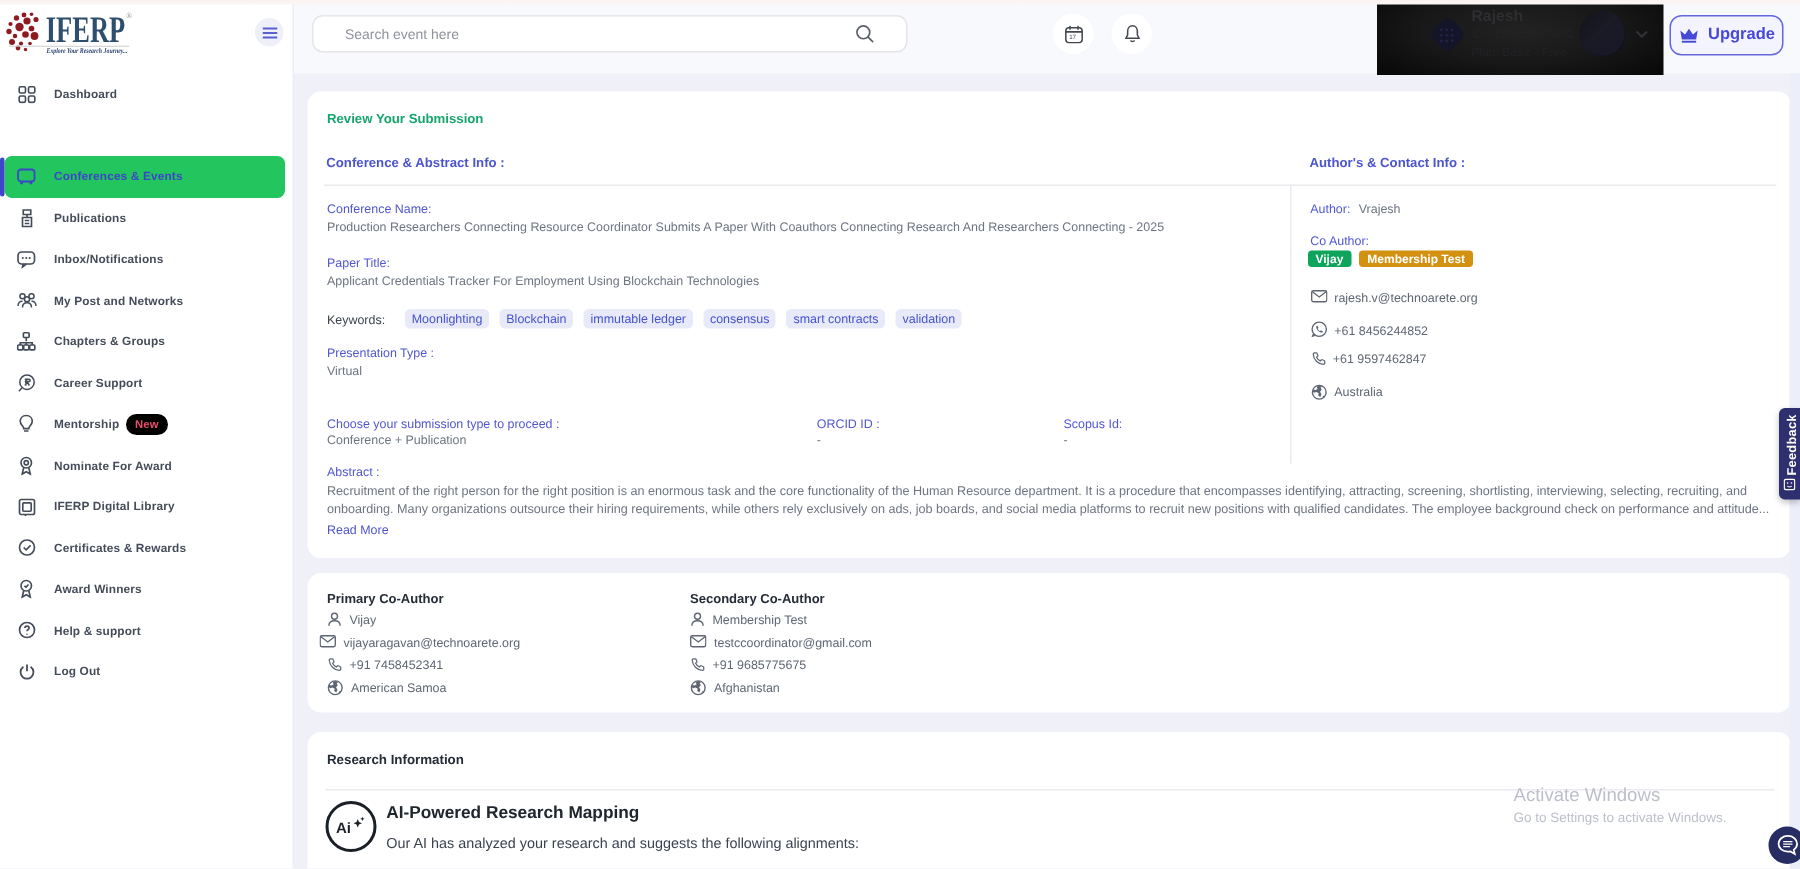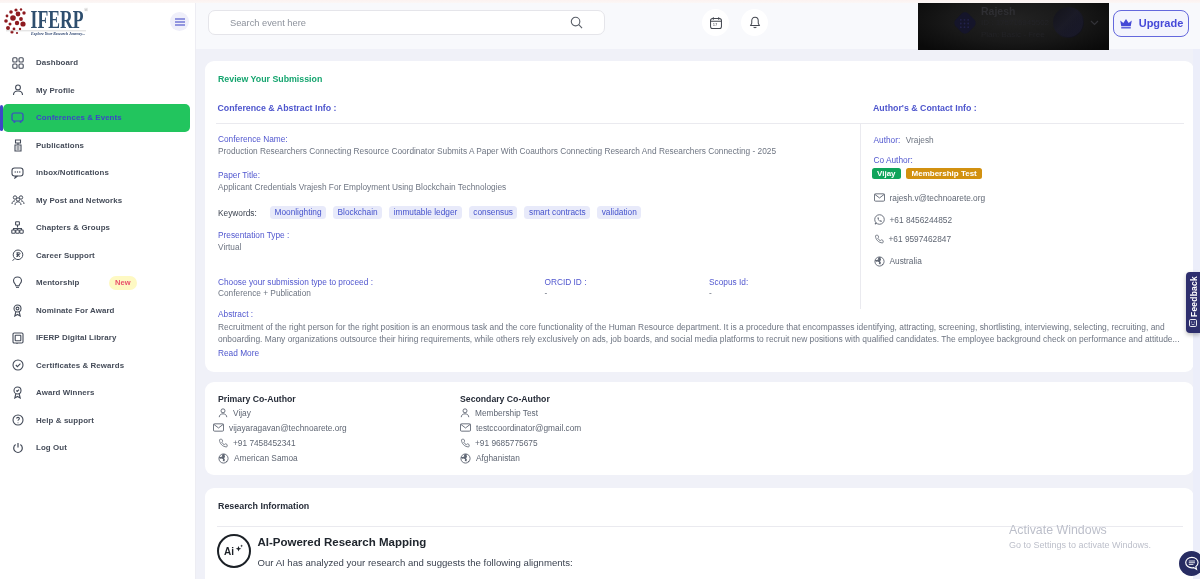--- a/index.html
+++ b/index.html
@@ -6,21 +6,21 @@
 html,body { width:1200px; height:579px; overflow:hidden; font-family:"Liberation Sans", sans-serif; background:#f0f1f8; }
 .abs { position:absolute; }
 .topline { position:absolute; left:0; top:0; width:1200px; height:3px; background:linear-gradient(180deg,#fcf2f0,#fbf7f6); z-index:50; }
 
 .sidebar { position:absolute; left:0; top:0; width:196px; height:579px; background:#fff; border-right:1px solid #ededf3; z-index:10; }
 .burger { position:absolute; left:170px; top:12px; width:19px; height:19px; border-radius:50%; background:#efeffa; display:flex; align-items:center; justify-content:center; }
 .mi { position:absolute; left:0; width:196px; height:27.5px; display:flex; align-items:center; padding-left:10.5px; color:#454c59; font-size:7.9px; font-weight:700; letter-spacing:.1px; }
 .mi .ic { width:14px; height:14px; margin-right:11.5px; flex:0 0 14px; display:flex; align-items:center; justify-content:center; }
 .mi.active { background:#22c55e; border-radius:5px; left:3px; width:187px; padding-left:7.5px; color:#3d46c8; }
 .mi.active::before { content:""; position:absolute; left:-3px; top:1px; bottom:1px; width:3px; border-radius:3px; background:#3d46c8; }
-.newpill { background:#fef9c3; color:#e8506b; font-size:7.5px; font-weight:700; border-radius:8px; padding:2.5px 6.5px; margin-left:29px; }
+.newpill { background:#000000; color:#e8506b; font-size:7.5px; font-weight:700; border-radius:8px; padding:2.5px 6.5px; margin-left:4px; }
 
 .topbar { position:absolute; left:196px; top:0; width:1004px; height:49px; background:#f8f9fc; }
 .search { position:absolute; left:12px; top:10px; width:397px; height:25px; background:#fff; border:1px solid #e5e5ea; border-radius:7px; display:flex; align-items:center; padding:0 21px; color:#8d929c; font-size:9.3px; }
 .circbtn { position:absolute; top:9px; width:27px; height:27px; border-radius:50%; background:#fff; display:flex; align-items:center; justify-content:center; }
 .darkbox { position:absolute; left:722px; top:0; width:191px; height:50px; background:radial-gradient(ellipse 120px 40px at 50% 40%, #222222 0%, #181818 55%, #0a0a0a 100%); overflow:hidden; }
 .upgrade { position:absolute; left:917px; top:9.5px; width:76px; height:27px; background:#f3f4fd; border:1.4px solid #6468dd; border-radius:8px; display:flex; align-items:center; justify-content:center; gap:6px; color:#4649d8; font-size:11px; font-weight:700; }
 
 .card { position:absolute; left:205px; width:989px; background:#fff; border-radius:9px; }
 .card1 { top:61px; height:311px; }
 .card2 { top:382px; height:93px; }
@@ -79,26 +79,20 @@
   </div>
 
   <div class="mi" style="top:49.2px"><span class="ic">
         <svg width="12" height="12" viewBox="0 0 12 12" fill="none" stroke="#444b59" stroke-width="1.1">
           <rect x="0.8" y="0.8" width="4.2" height="4.2" rx="1"></rect>
           <rect x="7" y="0.8" width="4.2" height="4.2" rx="1"></rect>
           <rect x="0.8" y="7" width="4.2" height="4.2" rx="1"></rect>
           <rect x="7" y="7" width="4.2" height="4.2" rx="1"></rect>
         </svg>
       </span>Dashboard</div>
-  <div class="mi" style="top:76.7px"><span class="ic">
-        <svg width="12" height="12" viewBox="0 0 12 12" fill="none" stroke="#444b59" stroke-width="1.1">
-          <circle cx="6" cy="3.4" r="2.4"></circle>
-          <path d="M1.5 11 C1.5 8.4 3.5 7 6 7 C8.5 7 10.5 8.4 10.5 11"></path>
-        </svg>
-      </span>My Profile</div>
   <div class="mi active" style="top:104.2px"><span class="ic">
         <svg width="13" height="12" viewBox="0 0 13 12" fill="none" stroke="#3d46c8" stroke-width="1.2">
           <rect x="1" y="1" width="11" height="8" rx="2"></rect>
           <path d="M3.4 9 L3.4 10.8 M9.6 9 L9.6 10.8" stroke-width="1.7"></path>
         </svg>
       </span>Conferences &amp; Events</div>
   <div class="mi" style="top:131.7px"><span class="ic">
         <svg width="12" height="13" viewBox="0 0 12 13" fill="none" stroke="#444b59" stroke-width="1.1">
           <path d="M3.5 1 L8.5 1 L8.5 4 L3.5 4 Z"></path>
           <path d="M6 4 L6 6"></path>
@@ -248,21 +242,21 @@
 <div class="card card1" style="font-size:10px;">
   <div class="abs" style="left:13px;top:13px;color:#16a56f;font-size:8.8px;font-weight:700;">Review Your Submission</div>
   <div class="abs" style="left:12.5px;top:41.5px;color:#4d55cd;font-size:8.8px;font-weight:700;">Conference &amp; Abstract Info :</div>
   <div class="abs" style="left:668px;top:41.5px;color:#4d55cd;font-size:8.8px;font-weight:700;">Author's &amp; Contact Info :</div>
   <div class="hline" style="left:11px;top:61.5px;width:968px;"></div>
   <div class="vline" style="left:655px;top:62px;height:186px;"></div>
 
   <div class="abs lbl" style="left:13px;top:72.5px;">Conference Name:</div>
   <div class="abs val" style="left:13px;top:84.5px;">Production Researchers Connecting Resource Coordinator Submits A Paper With Coauthors Connecting Research And Researchers Connecting - 2025</div>
   <div class="abs lbl" style="left:13px;top:108.5px;">Paper Title:</div>
-  <div class="abs val" style="left:13px;top:120.5px;">Applicant Credentials Vrajesh For Employment Using Blockchain Technologies</div>
+  <div class="abs val" style="left:13px;top:120.5px;">Applicant Credentials Tracker For Employment Using Blockchain Technologies</div>
 
   <div class="abs" style="left:13px;top:146.5px;color:#3c4350;font-size:8.3px;">Keywords:</div>
     <div class="abs kwrow" style="left:65px;top:144.5px;"><span class="kw">Moonlighting</span><span class="kw">Blockchain</span><span class="kw">immutable ledger</span><span class="kw">consensus</span><span class="kw">smart contracts</span><span class="kw">validation</span></div>
 
   <div class="abs lbl" style="left:13px;top:168.5px;">Presentation Type :</div>
   <div class="abs val" style="left:13px;top:180.5px;">Virtual</div>
 
   <div class="abs lbl" style="left:13px;top:215.5px;">Choose your submission type to proceed :</div>
   <div class="abs val" style="left:13px;top:227px;">Conference + Publication</div>
   <div class="abs lbl" style="left:339.5px;top:215.5px;">ORCID ID :</div>

